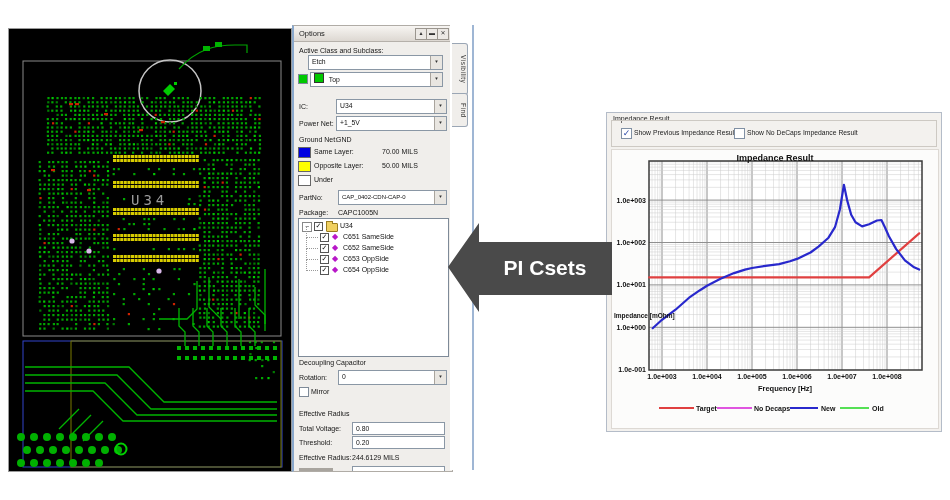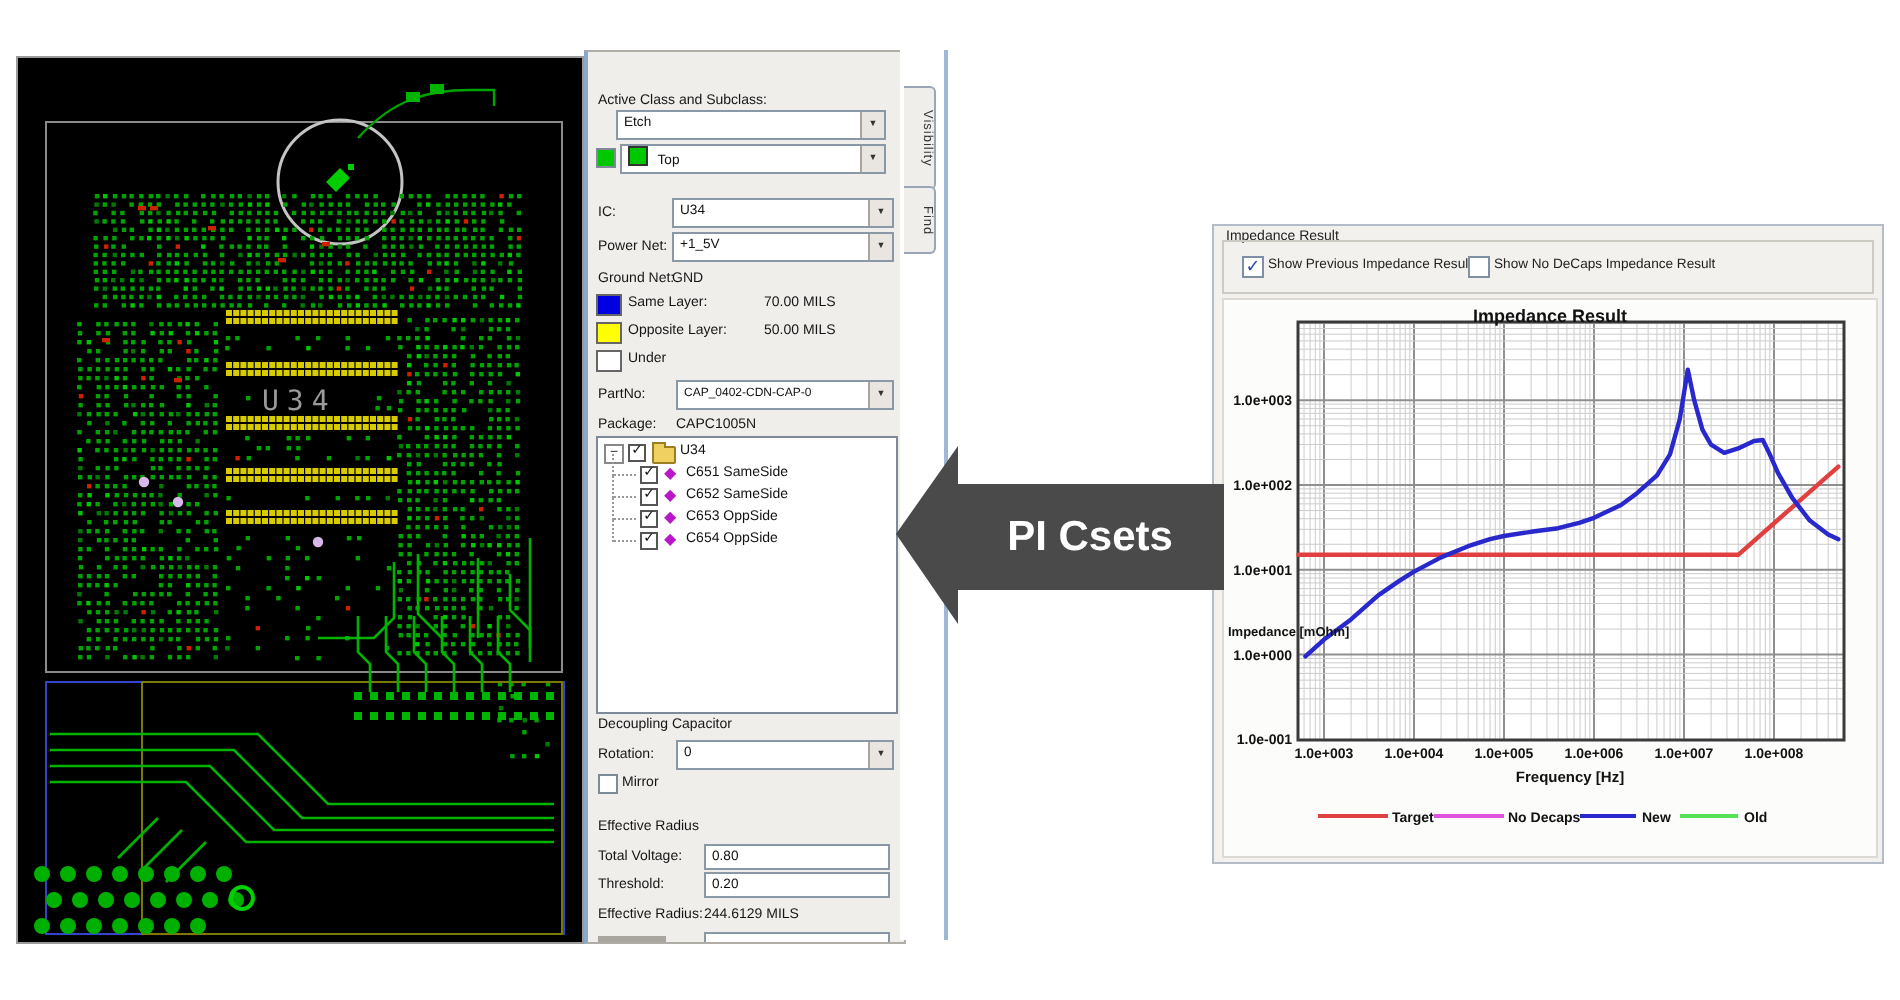--- a/index.html
+++ b/index.html
@@ -1886,20 +1886,26 @@
         <circle cx="38" cy="434" r="4" fill="#00b000"></circle>
         <circle cx="51" cy="434" r="4" fill="#00b000"></circle>
         <circle cx="64" cy="434" r="4" fill="#00b000"></circle>
         <circle cx="77" cy="434" r="4" fill="#00b000"></circle>
         <circle cx="90" cy="434" r="4" fill="#00b000"></circle>
         <circle cx="112" cy="420" r="5.5" fill="none" stroke="#00d000" stroke-width="2"></circle>
       </svg>
   </div>
 
   <div id="options" class="abs">
+    <div id="opt-titlebar">
+      <span id="opt-title">Options</span>
+      <span class="tb-btn" style="right:25px;">▴</span>
+      <span class="tb-btn" style="right:14px;">▬</span>
+      <span class="tb-btn" style="right:3px;">✕</span>
+    </div>
 
     <span class="lbl" style="left:5px;top:21px;">Active Class and Subclass:</span>
 
     <div class="combo" style="left:14px;top:29px;width:130px;">
       <span>Etch</span>
       <span class="arr">▼</span>
     </div>
 
     <div class="cb" style="left:4px;top:48px;background:#00c800;"></div>
     <div class="combo" style="left:16px;top:46px;width:128px;">

